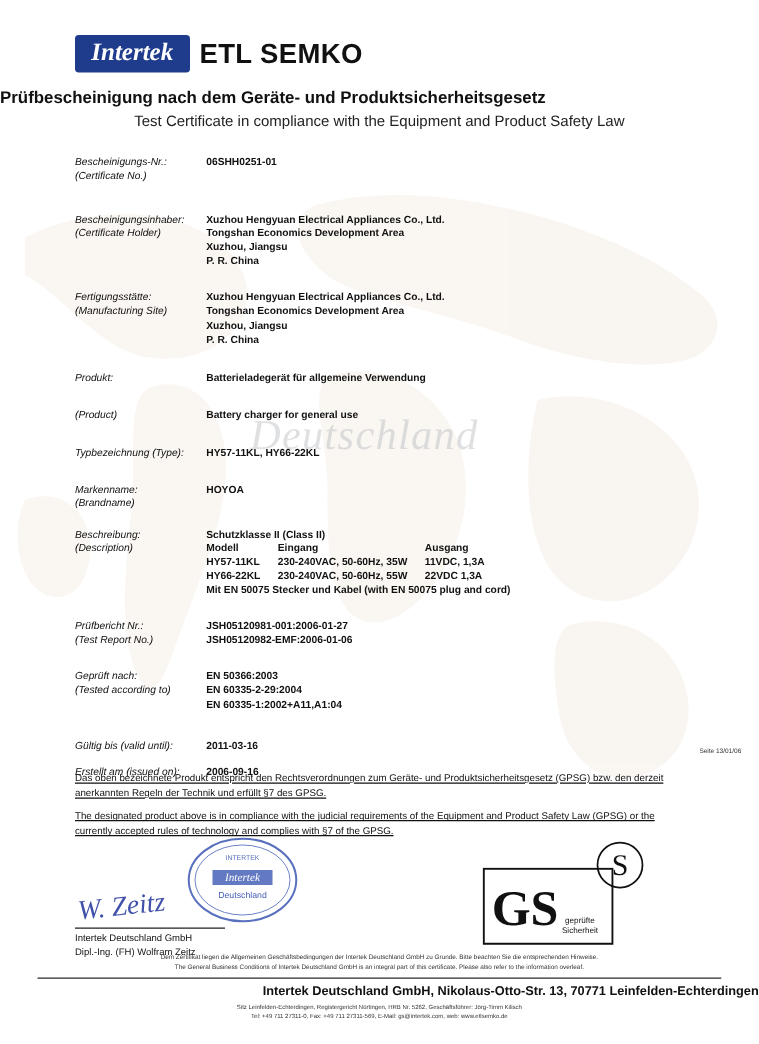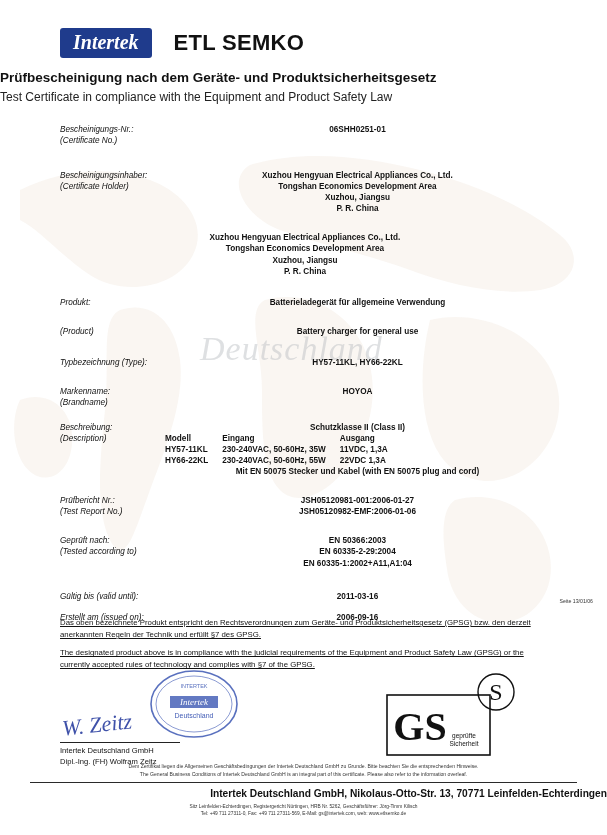--- a/index.html
+++ b/index.html
@@ -50,40 +50,40 @@
     color: #ffffff;
     font-family: "Liberation Serif", serif;
     font-style: italic;
     font-weight: bold;
     font-size: 20px;
     padding: 3px 13px 4px 13px;
     border-radius: 3px;
     letter-spacing: 0px;
   }
   .etl-semko {
-    margin-left: 22px;
+    margin-left: 8px;
     font-weight: bold;
     font-size: 22px;
     color: #111;
     letter-spacing: 0.3px;
   }
 
   .title-de {
     position: absolute;
     left: 0; top: 70px;
     width: 607px;
     font-size: 13.5px;
     font-weight: bold;
     color: #111;
   }
   .title-en {
     position: absolute;
     left: 0; top: 90px;
     width: 607px;
-    text-align: left;
+    text-align: center;
     font-size: 12px;
     color: #222;
   }
 
   
   .rows {
     position: absolute;
     left: 60px; top: 124px;
     width: 490px;
     font-size: 8.2px;
@@ -101,21 +101,21 @@
   }
   .label .sub {
     display: block;
   }
   .value {
     flex: 1 1 auto;
     font-weight: bold;
     line-height: 1.35;
     color: #111;
   }
-  .value .ln { display: block; text-align: center; }
+  .value .ln { display: block; }
 
   
   .desc-table {
     display: table;
     border-collapse: collapse;
     font-weight: bold;
     line-height: 1.35;
   }
   .desc-table .trow { display: table-row; }
   .desc-table .tcell {
@@ -271,20 +271,24 @@
         <span class="ln">Xuzhou Hengyuan Electrical Appliances Co., Ltd.</span>
         <span class="ln">Tongshan Economics Development Area</span>
         <span class="ln">Xuzhou, Jiangsu</span>
         <span class="ln">P. R. China</span>
       </div>
     </div>
 
     <div style="height:8px"></div>
 
     <div class="row">
+      <div class="label">
+        <span class="sub">Fertigungsstätte:</span>
+        <span class="sub">(Manufacturing Site)</span>
+      </div>
       <div class="value">
         <span class="ln">Xuzhou Hengyuan Electrical Appliances Co., Ltd.</span>
         <span class="ln">Tongshan Economics Development Area</span>
         <span class="ln">Xuzhou, Jiangsu</span>
         <span class="ln">P. R. China</span>
       </div>
     </div>
 
     <div style="height:10px"></div>
 

